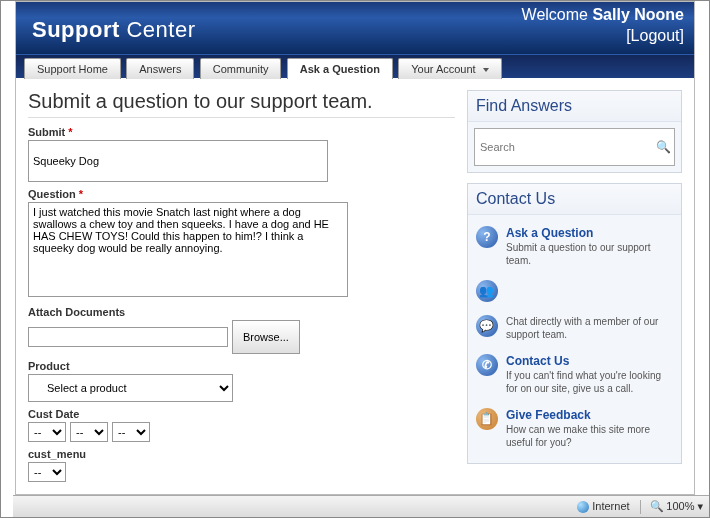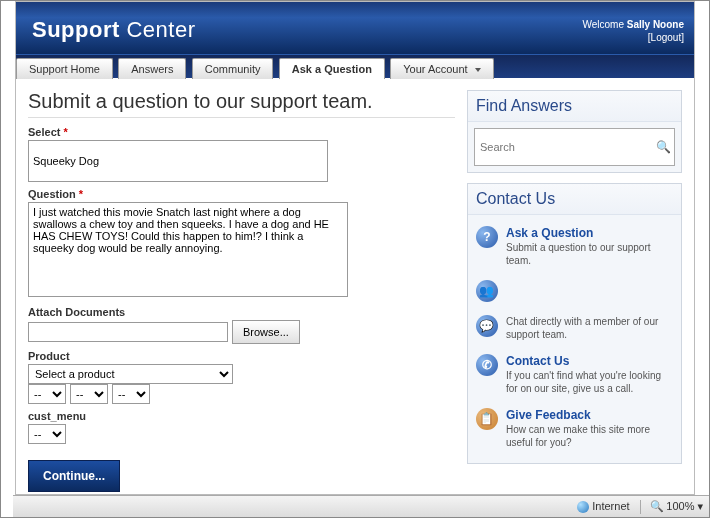--- a/index.html
+++ b/index.html
@@ -2,39 +2,39 @@
 <html><head>
 <meta charset="utf-8">
 <style>
 * { box-sizing: border-box; margin: 0; padding: 0; }
 body { font-family: Arial, Helvetica, sans-serif; font-size: 12px; color: #333; background: #fff; }
 .outer { width: 710px; height: 518px; position: relative; border: 1px solid #888; background: #fff; overflow: hidden; }
 .inner { width: 680px; margin: 0 auto; border: 1px solid #bbb; height: 494px; overflow: hidden; background: #fff; }
 .header { height: 52px; background: linear-gradient(to bottom, #1a3a7a 0%, #2a5aaa 30%, #0b2a60 100%); position: relative; }
 .app-title { color: #fff; font-size: 22px; font-weight: 300; padding: 15px 0 0 16px; letter-spacing: 0.5px; }
 .app-title .bold { font-weight: 600; }
-.welcome { position: absolute; top: 3px; right: 10px; color: #fff; font-size: 10px; text-align: right; line-height: 1.3; margin-top: 13px; }
+.welcome { position: absolute; top: 3px; right: 10px; color: #fff; font-size: 16px; text-align: right; line-height: 1.3; }
 .welcome .name { font-weight: bold; }
 .welcome .logout { display: block; text-align: right; }
-.navbar { height: 24px; background: linear-gradient(to bottom, #13285a 0%, #1d3d80 100%); border-top: 1px solid #2a5aaa; }
+.navbar { height: 24px; background: linear-gradient(to bottom, #13285a 0%, #1d3d80 100%); border-top: 1px solid #2a5aaa; padding-left: 8px; }
 .tab { display: inline-block; height: 21px; line-height: 21px; padding: 0 12px; margin-top: 3px; margin-right: 2px; background: linear-gradient(to bottom, #fff 0%, #e0e0e0 100%); border: 1px solid #999; border-bottom: none; border-radius: 2px 2px 0 0; font-size: 11px; color: #333; cursor: pointer; vertical-align: top; }
 .tab.active { background: #fff; font-weight: bold; }
 .tab .caret { display: inline-block; margin-left: 4px; width: 0; height: 0; border-left: 3px solid transparent; border-right: 3px solid transparent; border-top: 4px solid #555; vertical-align: middle; }
 .content { display: flex; padding: 12px; gap: 12px; }
 .main { flex: 1; }
 .page-title { font-size: 20px; color: #333; font-weight: normal; margin-bottom: 4px; }
 .hr { border: none; border-top: 1px solid #ddd; margin-bottom: 8px; }
 .fieldlabel { font-size: 11px; font-weight: bold; margin-bottom: 2px; margin-top: 6px; }
 .req { color: #c00; }
 .textfield { width: 300px; height: 37px; border: 1px solid #999; padding: 20px 4px; font-size: 11px; }
 .textarea { width: 320px; height: 95px; border: 1px solid #999; padding: 3px 4px; font-size: 11px; font-family: Arial; resize: none; }
 .attach-row { display: flex; align-items: center; gap: 4px; margin-bottom: 4px; }
 .attach-field { width: 200px; height: 20px; border: 1px solid #999; padding: 2px 4px; font-size: 11px; }
-.browse-btn { height: 24px; padding: 0 10px; border: 1px solid #999; background: linear-gradient(to bottom, #fff, #e0e0e0); font-size: 11px; cursor: pointer; }
-.select { width: 205px; height: 20px; border: 1px solid #999; font-size: 11px; padding: 1px 2px; background: #fff; }
+.browse-btn { height: 34px; padding: 0 10px; border: 1px solid #999; background: linear-gradient(to bottom, #fff, #e0e0e0); font-size: 11px; cursor: pointer; }
+.select { width: 205px; height: 28px; border: 1px solid #999; font-size: 11px; padding: 1px 14px; background: #fff; }
 .mini-select { width: 38px; height: 20px; border: 1px solid #999; font-size: 11px; background: #fff; padding: 1px; }
 .date-row { display: flex; gap: 4px; }
 .continue-btn { margin-top: 16px; height: 32px; padding: 0 14px; background: linear-gradient(to bottom, #1c4da0, #0b2a60); color: #fff; border: 1px solid #0a2050; font-size: 12px; font-weight: bold; cursor: pointer; }
 .sidebar { width: 215px; }
 .panel { border: 1px solid #cfd6e0; background: #f3f6fa; margin-bottom: 10px; }
 .panel-head { font-size: 16px; color: #2a4a8a; padding: 6px 8px; border-bottom: 1px solid #dde4ee; font-weight: normal; background: linear-gradient(to bottom, #f7f9fc, #eef2f8); }
 .panel-body { padding: 6px; }
 .search-row { display: flex; align-items: center; background: #fff; border: 1px solid #aaa; height: 38px; }
 .search-row input { flex: 1; border: none; padding: 2px 5px; font-size: 11px; outline: none; }
 .search-row .mag { width: 20px; text-align: center; font-size: 12px; cursor: pointer; }
@@ -75,40 +75,41 @@
         <span class="caret"></span>
       </span>
     </div>
 
     <div class="content">
       <div class="main">
         <h1 class="page-title">Submit a question to our support team.</h1>
         <hr class="hr">
 
         <div class="fieldlabel">
-          <span>Select</span> <span class="req">*</span>
+          <span>Submit</span> <span class="req">*</span>
         </div>
         <input class="textfield" value="Squeeky Dog" style="">
 
         <div class="fieldlabel">
           <span>Question</span> <span class="req">*</span>
         </div>
         <textarea class="textarea" style="">I just watched this movie Snatch last night where a dog swallows a chew toy and then squeeks. I have a dog and HE HAS CHEW TOYS! Could this happen to him!? I think a squeeky dog would be really annoying.</textarea>
 
         <div class="fieldlabel">Attach Documents</div>
         <div class="attach-row">
           <input class="attach-field" value="" style="">
           <button class="browse-btn">Browse...</button>
         </div>
 
         <div class="fieldlabel">Product</div>
         <select class="select">
           <option>Select a product</option>
         </select>
 
+        <div class="fieldlabel">Cust Date</div>
         <div class="date-row">
           <select class="mini-select"><option>--</option></select>
           <select class="mini-select"><option>--</option></select>
           <select class="mini-select"><option>--</option></select>
         </div>
 
         <div class="fieldlabel">cust_menu</div>
         <select class="mini-select"><option>--</option></select>
 
         <div>

